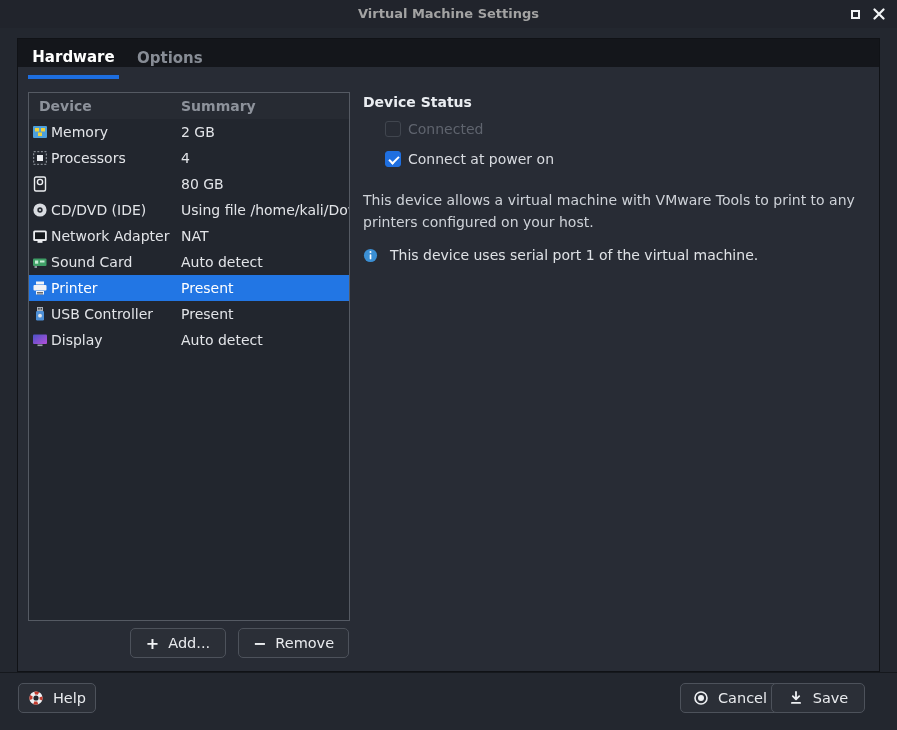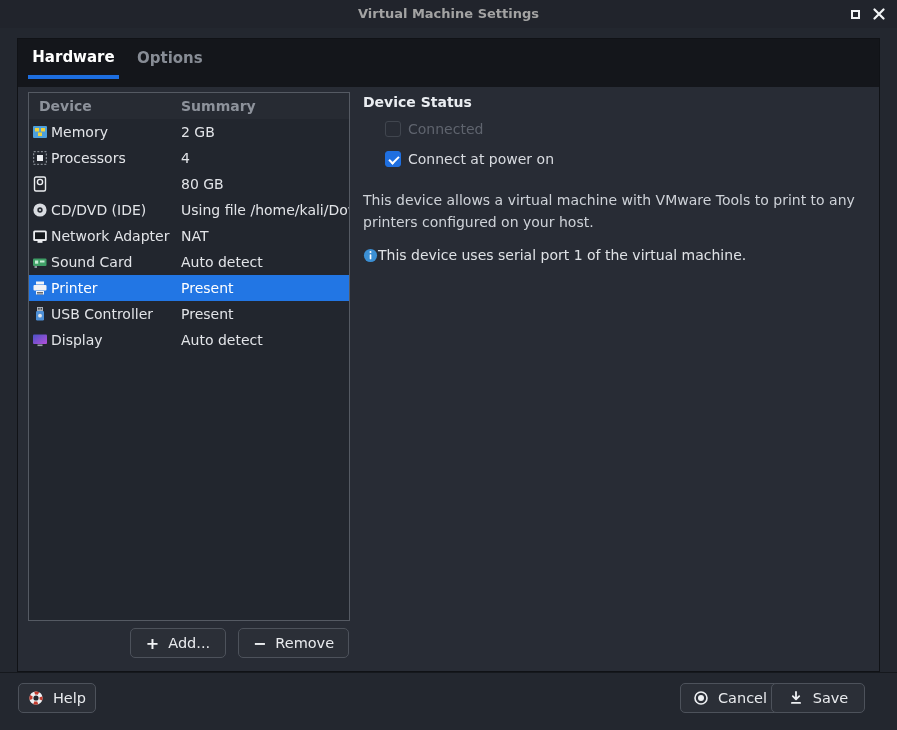--- a/index.html
+++ b/index.html
@@ -14,21 +14,21 @@
   
   .titlebar { position:absolute; left:0; top:0; width:897px; height:28px; background:#21242c; }
   .title { position:absolute; left:0; right:0; top:0; height:28px; line-height:28px; text-align:center;
            font-size:13px; font-weight:bold; color:#a3a3a3; }
   .win-btn { position:absolute; top:5px; width:20px; height:18px; display:flex; align-items:center; justify-content:center; cursor:default; }
   .btn-max { right:32px; } .btn-close { right:8px; }
   .max-glyph { width:9px; height:9px; border:2px solid #f2f4f6; }
   
   .frame { position:absolute; left:17px; top:38px; width:863px; height:634px;
            background:#282c35; border:1px solid #101216; }
-  .tabstrip { position:absolute; left:0; top:0; width:100%; height:48px; background:#14161b; }
+  .tabstrip { position:absolute; left:0; top:0; width:100%; height:28px; background:#14161b; }
   .tab { position:absolute; top:0; height:40px; line-height:38px; text-align:center;
          font-size:15px; font-weight:bold; color:#878c95; cursor:pointer; }
   .tab.active { color:#ffffff; border-bottom:4px solid #1d6ee0; line-height:36px; }
   .tab-hardware { left:10px; width:91px; }
   .tab-options  { left:119px; width:60px; }
   
   .device-table { position:absolute; left:28px; top:92px; width:322px; height:529px;
                   background:#22262e; border:1px solid #555a63; overflow:hidden; }
   .thead { position:relative; height:26px; background:#272b33; color:#8d929b; font-weight:bold; }
   .thead .hcell { position:absolute; top:0; height:26px; line-height:26px; }
@@ -52,21 +52,21 @@
   .cb-row { position:absolute; left:385px; height:20px; display:flex; align-items:center; gap:7px; cursor:pointer; }
   .cb-connected { top:119px; } .cb-power { top:149px; }
   .cb-box { position:relative; width:16px; height:16px; border:1px solid #41464f; border-radius:3px; background:transparent; flex:0 0 16px; }
   .cb-row.checked .cb-box { background:#1f6fe0; border-color:#1f6fe0; }
   .cb-row.checked .cb-box::after { content:""; position:absolute; left:5px; top:1.5px; width:4px; height:8px;
          border:solid #ffffff; border-width:0 2px 2px 0; transform:rotate(45deg); }
   .cb-label { font-size:14px; color:#d9dce1; }
   .cb-row.disabled .cb-label { color:#5f646e; }
   .description { position:absolute; left:363px; top:190px; width:515px; font-size:14px;
                  line-height:21.5px; color:#ced2d8; }
-  .info-row { position:absolute; left:363px; top:247px; width:515px; display:flex; align-items:flex-start; }
+  .info-row { position:absolute; left:363px; top:247px; width:515px; display:flex; gap:12px; align-items:flex-start; }
   .info-row svg { flex:0 0 15px; margin-top:1px; }
   .info-text { font-size:14px; color:#dfe2e6; }
   
   .footer { position:absolute; left:0; top:672px; width:897px; height:58px; background:#23272f; border-top:1px solid #15181d; }
   .btn-help   { left:18px;  top:683px; width:78px;  }
   .btn-cancel { left:680px; top:683px; width:100px; }
   .btn-save   { left:771px; top:683px; width:94px;  }
 </style>
 </head>
 <body>

